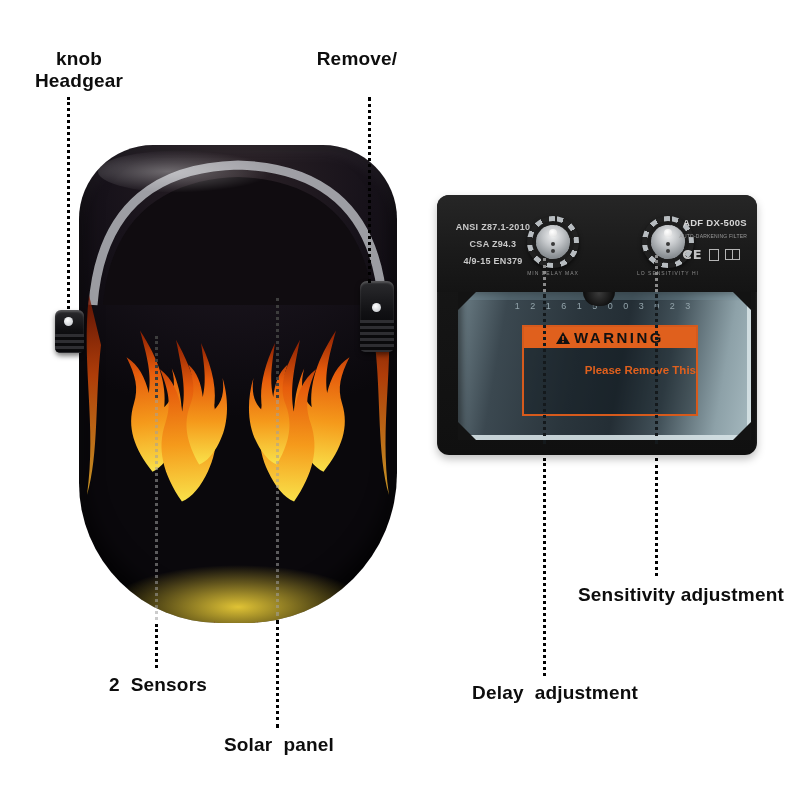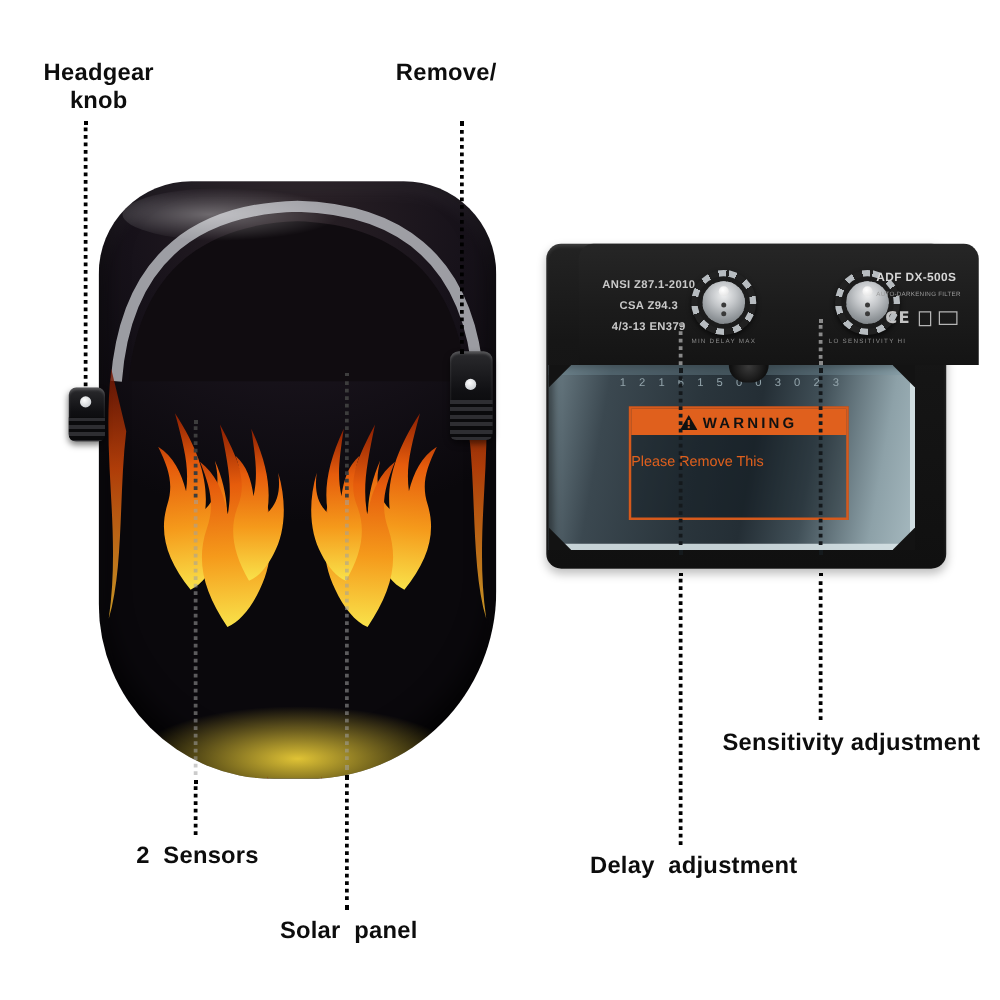--- a/index.html
+++ b/index.html
@@ -52,24 +52,24 @@
   .side-knob .ridges{position:absolute;left:0;bottom:0;width:100%;height:45%;
           background:repeating-linear-gradient(to bottom,#2e2e32 0 3px,#0a0a0c 3px 6px);border-radius:0 0 5px 5px;}
   .side-knob .dot{position:absolute;width:9px;height:9px;border-radius:50%;
           background:radial-gradient(circle at 40% 35%,#fff,#cfd2d6 70%,#9aa0a6);}
 
   
   .adf{position:absolute;left:437px;top:195px;width:320px;height:260px;z-index:2;
         background:linear-gradient(180deg,#232323 0%,#161616 30%,#101010 100%);
         border-radius:12px;box-shadow:inset 0 2px 3px rgba(255,255,255,.12), 0 4px 8px rgba(0,0,0,.25);}
   .adf-bar{position:absolute;left:0;top:0;width:320px;height:97px;border-radius:12px 12px 0 0;
-        background:linear-gradient(180deg,#262626 0%,#1b1b1b 55%,#141414 100%);margin-left:26px;}
+        background:linear-gradient(180deg,#262626 0%,#1b1b1b 55%,#141414 100%);}
   .cert{position:absolute;left:8px;top:24px;width:96px;text-align:center;color:#c9c9c9;
         font-size:9px;font-weight:bold;line-height:17px;letter-spacing:.3px;}
-  .adf-model{position:absolute;right:10px;top:22px;width:72px;text-align:left;color:#d6d6d6;}
+  .adf-model{position:absolute;right:10px;top:22px;width:72px;text-align:right;color:#d6d6d6;}
   .adf-model .m1{font-size:9.5px;font-weight:bold;letter-spacing:.3px;}
   .adf-model .m2{font-size:5px;color:#9b9b9b;margin-top:5px;letter-spacing:.2px;}
   .cert-icons{position:absolute;right:12px;top:52px;width:68px;display:flex;align-items:center;
         justify-content:center;gap:6px;color:#c2c2c2;}
   .ce{font-size:13px;font-weight:bold;letter-spacing:1px;font-family:"DejaVu Sans",sans-serif;}
   .mini-icon{display:inline-block;border:1px solid #b5b5b5;}
   .icon-box{width:8px;height:10px;}
   .icon-book{width:13px;height:9px;background:linear-gradient(to right,transparent 48%,#b5b5b5 48%,#b5b5b5 52%,transparent 52%);}
 
   .dial{position:absolute;width:52px;height:52px;border-radius:50%;background:#212121;
@@ -77,40 +77,40 @@
   .dial .ticks{position:absolute;inset:0;border-radius:50%;
         background:repeating-conic-gradient(from 10deg,#b7bcc0 0deg 15deg,rgba(0,0,0,0) 15deg 34deg);}
   .dial .cap{position:absolute;left:9px;top:9px;width:34px;height:34px;border-radius:50%;
         background:radial-gradient(circle at 50% 32%,#f0f1f2 0%,#c3c6c9 35%,#8f9498 70%,#6c7175 100%);
         box-shadow:0 0 0 4px #1c1c1c, 0 1px 2px rgba(0,0,0,.6);}
   .dial .hi{position:absolute;left:13px;top:4px;width:8px;height:8px;border-radius:50%;
         background:radial-gradient(circle at 40% 35%,#fff,#e8e8e8 70%,#cfcfcf);}
   .dial .pip{position:absolute;left:15px;width:4px;height:4px;border-radius:50%;background:#3a3a3a;}
   .dial-label{position:absolute;width:90px;text-align:center;font-size:5px;color:#8d8d8d;letter-spacing:1px;}
 
-  .adf-lens{position:absolute;left:2px;top:97px;width:293px;height:148px;
+  .adf-lens{position:absolute;left:21px;top:97px;width:293px;height:148px;
         background:linear-gradient(100deg,#6e8088 0%,#3b4850 16%,#2a353c 40%,#242e35 55%,#415058 70%,#8da1a8 88%,#a7bac0 100%);
         box-shadow:inset -4px -5px 0 rgba(214,226,229,.9), inset 4px 2px 6px rgba(0,0,0,.45);}
   .adf-lens .topband{position:absolute;left:0;top:0;width:100%;height:8px;background:rgba(120,150,160,.35);}
   .corner{position:absolute;width:18px;height:18px;background:#131313;}
   .c-tl{left:0;top:0;clip-path:polygon(0 0,100% 0,0 100%);}
   .c-tr{right:0;top:0;clip-path:polygon(0 0,100% 0,100% 100%);}
   .c-bl{left:0;bottom:0;clip-path:polygon(0 0,0 100%,100% 100%);}
   .c-br{right:0;bottom:0;clip-path:polygon(100% 0,0 100%,100% 100%);}
   .bump{position:absolute;left:146px;top:97px;width:32px;height:14px;border-radius:0 0 16px 16px;
         background:radial-gradient(circle at 50% 10%,#3a3a3a,#101010 70%);z-index:1;}
   .serial{position:absolute;left:0;top:9px;width:100%;text-align:center;color:#93a4ab;
         font-size:9px;letter-spacing:4px;}
   .sticker{position:absolute;left:64px;top:33px;width:172px;height:87px;border:2px solid #d65a1c;
         background:rgba(10,18,24,.35);}
   .sticker-head{position:absolute;left:0;top:0;width:100%;height:21px;background:#e0601d;
         display:flex;align-items:center;justify-content:center;gap:4px;}
-  .sticker-head .wtxt{color:#111;font-weight:bold;font-size:12px;letter-spacing:2.5px;}
-  .sticker-body{position:absolute;left:0;top:21px;width:100%;text-align:left;color:#e0601d;
-        font-weight:normal;font-size:11.5px;line-height:21px;padding-top:12px;}
+  .sticker-head .wtxt{color:#111;font-weight:bold;font-size:15px;letter-spacing:2.5px;}
+  .sticker-body{position:absolute;left:0;top:21px;width:100%;text-align:right;color:#e0601d;
+        font-weight:bold;font-size:11.5px;line-height:21px;padding-top:12px;}
 
   .reflect{position:absolute;left:6%;top:1%;width:55%;height:9%;border-radius:50%;
         background:radial-gradient(ellipse at 40% 50%,rgba(255,255,255,.35),rgba(255,255,255,0) 70%);}
 </style>
 </head>
 <body>
 
 <div class="canvas">
 
   <div class="helmet">
@@ -202,21 +202,21 @@
   <div class="side-knob" style="left:360px;top:281px;width:34px;height:71px;border-radius:7px;">
     <div class="ridges"></div>
     <div class="dot" style="left:12px;top:22px;"></div>
   </div>
 
   <div class="adf">
     <div class="adf-bar">
       <div class="cert">
         <div>ANSI Z87.1-2010</div>
         <div>CSA Z94.3</div>
-        <div>4/3-13 EN379</div>
+        <div>4/9-15 EN379</div>
       </div>
 
       <div class="dial" style="left:90px;top:21px;">
         <div class="ticks"></div>
         <div class="cap">
           <div class="hi"></div>
           <div class="pip" style="top:17px;"></div>
           <div class="pip" style="top:24px;"></div>
         </div>
       </div>
@@ -281,22 +281,22 @@
 
   <div class="lead" style="left:543px;top:258px;height:34px;border-color:#8a8a8a;"></div>
   <div class="lead" style="left:543px;top:294px;height:150px;border-color:#14191c;"></div>
   <div class="lead" style="left:543px;top:458px;height:218px;"></div>
 
   <div class="lead" style="left:655px;top:255px;height:37px;border-color:#8a8a8a;"></div>
   <div class="lead" style="left:655px;top:294px;height:150px;border-color:#14191c;"></div>
   <div class="lead" style="left:655px;top:458px;height:118px;"></div>
 
   <div class="callout" style="left:18px;top:48px;width:122px;">
+    <div>knob</div>
     <div>Headgear</div>
-    <div>knob</div>
   </div>
   <div class="callout" style="left:277px;top:48px;width:160px;">
     <div>Remove/</div>
   </div>
   <div class="callout" style="left:462px;top:682px;width:186px;">Delay&nbsp; adjustment</div>
   <div class="callout" style="left:568px;top:584px;width:226px;">Sensitivity adjustment</div>
   <div class="callout" style="left:98px;top:674px;width:120px;">2&nbsp; Sensors</div>
   <div class="callout" style="left:214px;top:734px;width:130px;">Solar&nbsp; panel</div>
 
 </div>

